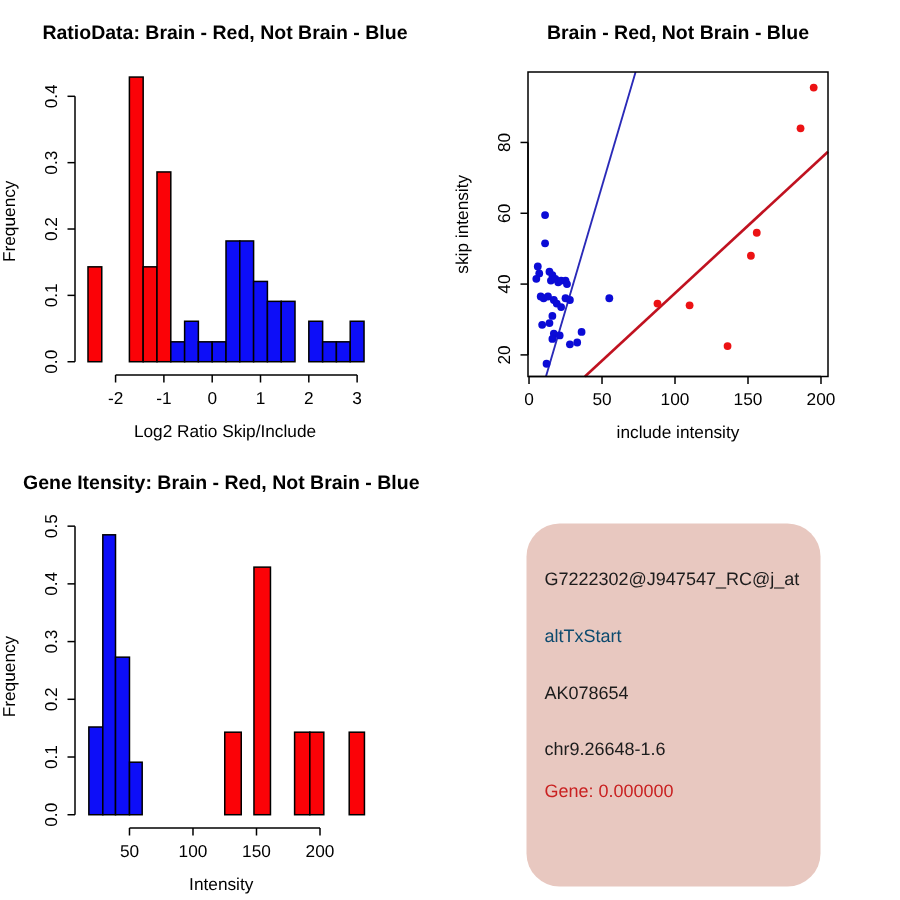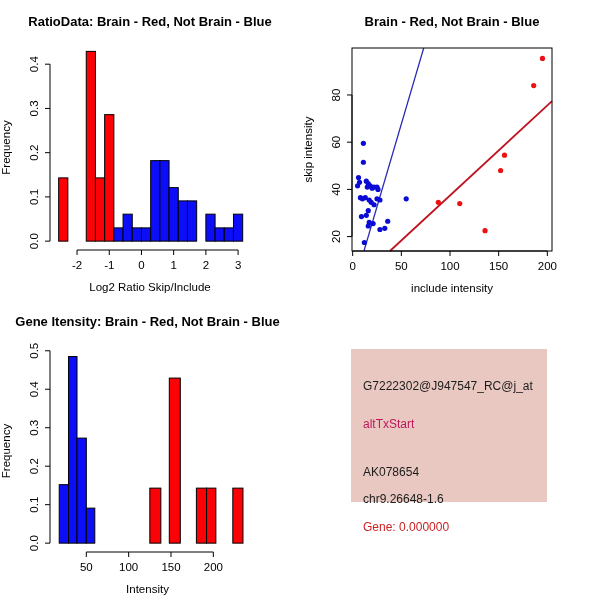--- a/index.html
+++ b/index.html
@@ -3,23 +3,23 @@
 <meta charset="utf-8">
 <title>Plot</title>
 <style>
   html,body{margin:0;padding:0;background:#fff;}
   .canvas{position:relative;width:600px;height:600px;background:#ffffff;
           font-family:"Liberation Sans","DejaVu Sans",sans-serif;overflow:hidden;}
   .quadrant{position:absolute;width:300px;height:300px;}
   .q-tl{left:0;top:0}.q-tr{left:300px;top:0}.q-bl{left:0;top:300px}.q-br{left:300px;top:300px}
   svg{display:block;width:300px;height:300px;}
   svg text{font-family:"Liberation Sans","DejaVu Sans",sans-serif;}
-  .info-box{position:absolute;left:51px;top:49px;width:196px;height:153px;}
+  .info-box{position:absolute;left:51px;top:49px;width:196px;height:242px;border-radius:22px;}
   .info-line{position:absolute;left:12px;font-size:12px;white-space:nowrap;}
-  .l0{top:30px}.l1{top:68px}.l2{top:116px}.l3{top:143px}.l4{top:171px}
+  .l0{top:30px}.l1{top:68px}.l2{top:106px}.l3{top:143px}.l4{top:171px}
 </style>
 </head>
 <body>
 
 <div class="canvas">
 
   <div class="quadrant q-tl">
     <svg id="chart-hist-ratio" viewBox="0 0 300 300">
         <rect x="58.663446054750395" y="177.8916702632715" width="9.178743961352652" height="63.26068191627101" fill="#fb0207" stroke="#000" stroke-width="1"></rect>
         <rect x="86.26409017713365" y="51.370306430729414" width="9.178743961352652" height="189.7820457488131" fill="#fb0207" stroke="#000" stroke-width="1"></rect>
@@ -173,20 +173,20 @@
         <text x="38" y="50.769523809523804" text-anchor="middle" font-size="11.5" fill="#000" transform="rotate(-90 38 50.769523809523804)">0.5</text>
         <text x="147.5" y="26" text-anchor="middle" font-size="13" fill="#000" font-weight="bold">Gene Itensity: Brain - Red, Not Brain - Blue</text>
         <text x="147.5" y="293" text-anchor="middle" font-size="11.5" fill="#000">Intensity</text>
         <text x="10" y="151" text-anchor="middle" font-size="11.5" fill="#000" transform="rotate(-90 10 151)">Frequency</text>
       </svg>
   </div>
 
   <div class="quadrant q-br">
     <div class="info-box" style="background: rgb(232, 200, 192);">
       <div class="info-line l0" style="color: rgb(28, 28, 28);">G7222302@J947547_RC@j_at</div>
-      <div class="info-line l1" style="color: #be185d;">altTxStart</div>
+      <div class="info-line l1" style="color: #0c4a6e;">altTxStart</div>
       <div class="info-line l2" style="color: rgb(28, 28, 28);">AK078654</div>
       <div class="info-line l3" style="color: rgb(28, 28, 28);">chr9.26648-1.6</div>
       <div class="info-line l4" style="color: rgb(201, 33, 33);">Gene: 0.000000</div>
     </div>
   </div>
 
 </div>
 
 </body></html>

